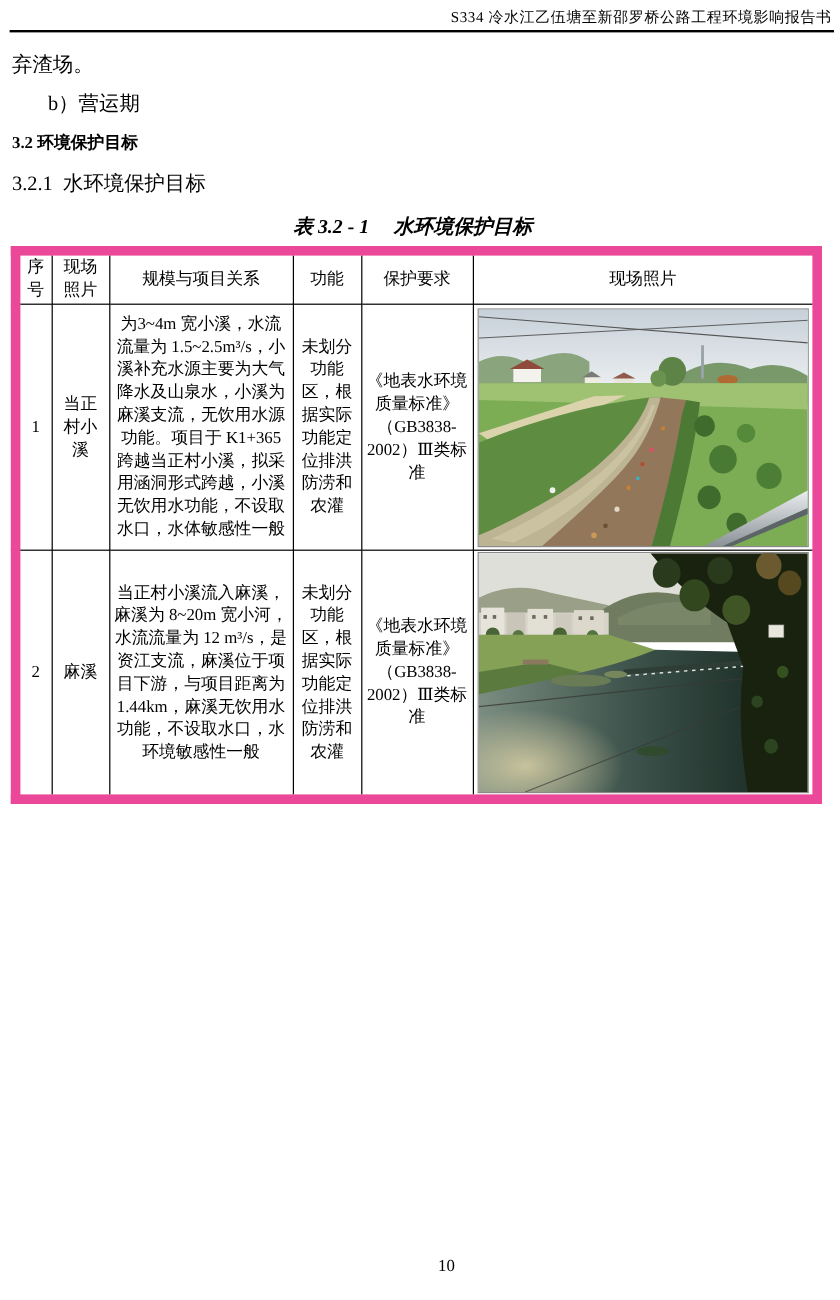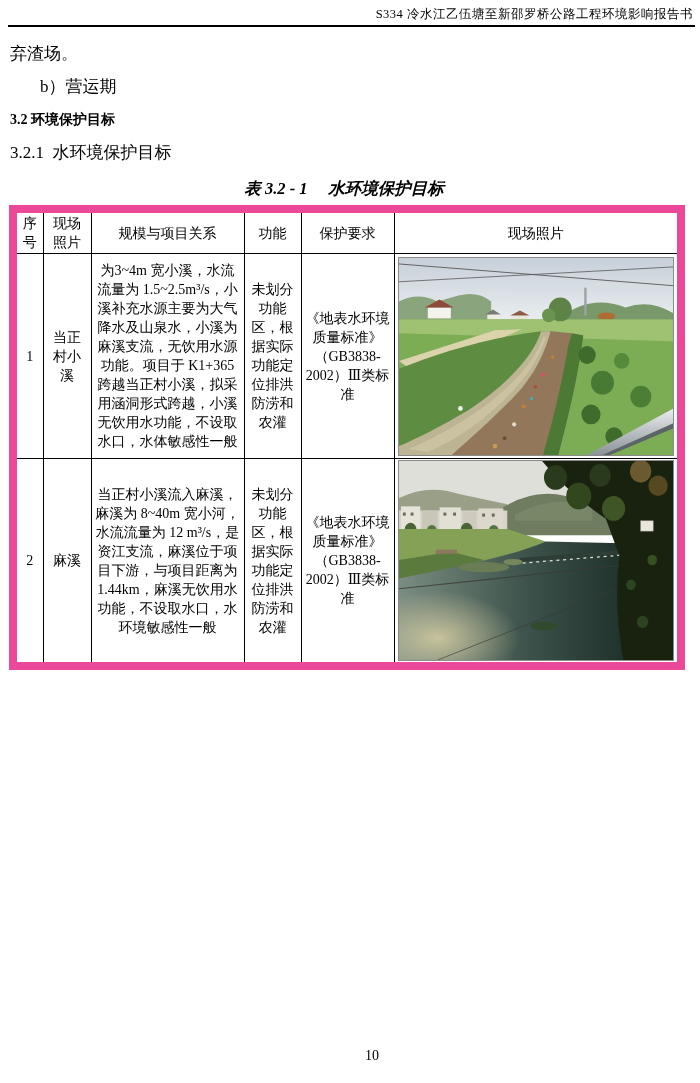--- a/index.html
+++ b/index.html
@@ -178,21 +178,21 @@
             <path d="M196,199 L286,152 L286,167 L212,199 Z" fill="url(#railGrad)"></path>
             <path d="M212,199 L286,167 L286,172 L220,199 Z" fill="#5c6369"></path>
           </svg>
         </div>
       </td>
     </tr>
 
     <tr class="r2">
       <td>2</td>
       <td>麻溪</td>
-      <td>当正村小溪流入麻溪，麻溪为 8~40m 宽小河，水流流量为 12 m³/s，是资江支流，麻溪位于项目下游，与项目距离为 1.44km，麻溪无饮用水功能，不设取水口，水环境敏感性一般</td>
+      <td>当正村小溪流入麻溪，麻溪为 8~20m 宽小河，水流流量为 12 m³/s，是资江支流，麻溪位于项目下游，与项目距离为 1.44km，麻溪无饮用水功能，不设取水口，水环境敏感性一般</td>
       <td>未划分功能区，根据实际功能定位排洪防涝和农灌</td>
       <td>《地表水环境质量标准》（GB3838-2002）Ⅲ类标准</td>
       <td class="photo-cell">
         <div class="photo ph2">
           <svg viewBox="0 0 284 193" preserveAspectRatio="none" aria-hidden="true">
             <defs>
               <linearGradient id="waterGrad" x1="0" y1="0" x2="1" y2="0">
                 <stop offset="0" stop-color="#7b8d81"></stop>
                     <stop offset="0.55" stop-color="#3c524a"></stop>
                     <stop offset="1" stop-color="#1d2f28"></stop>

